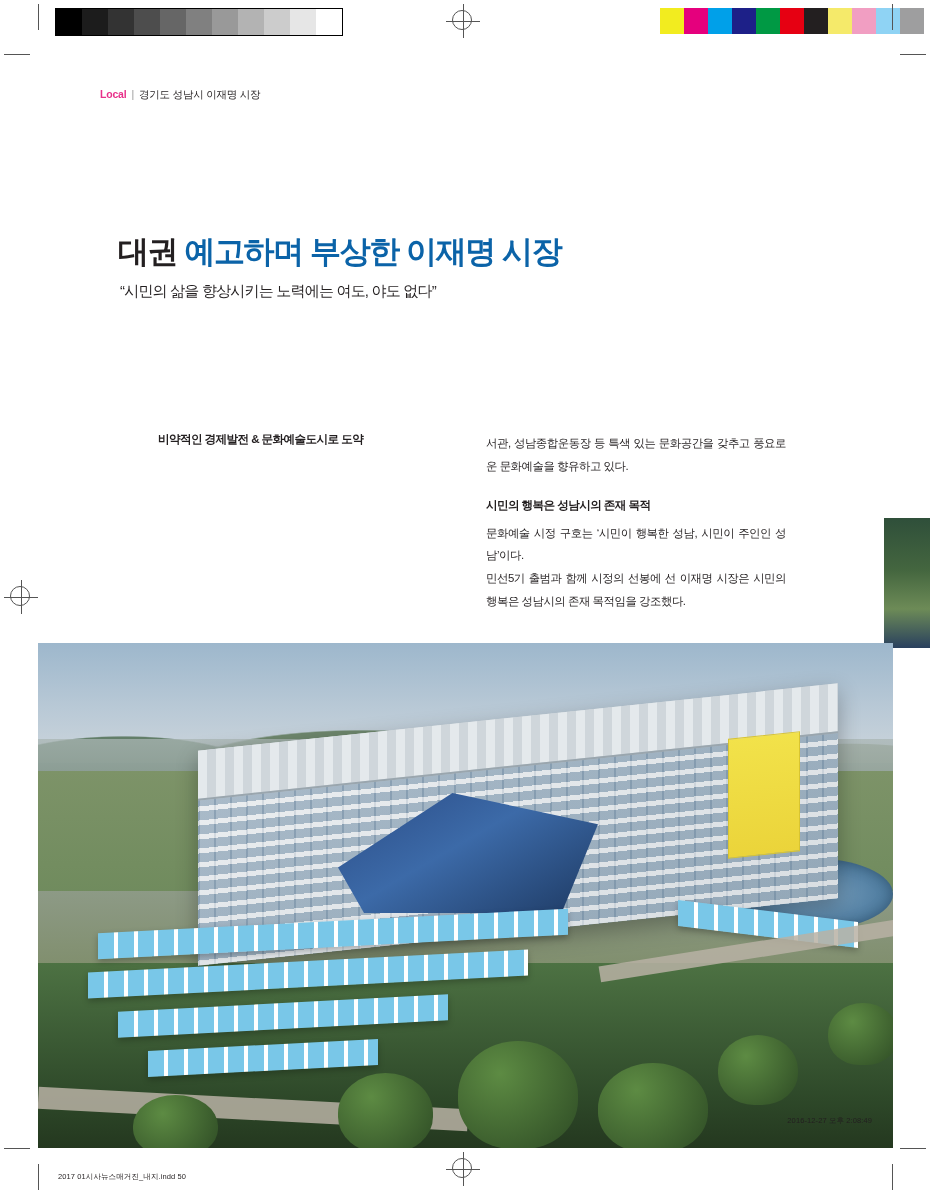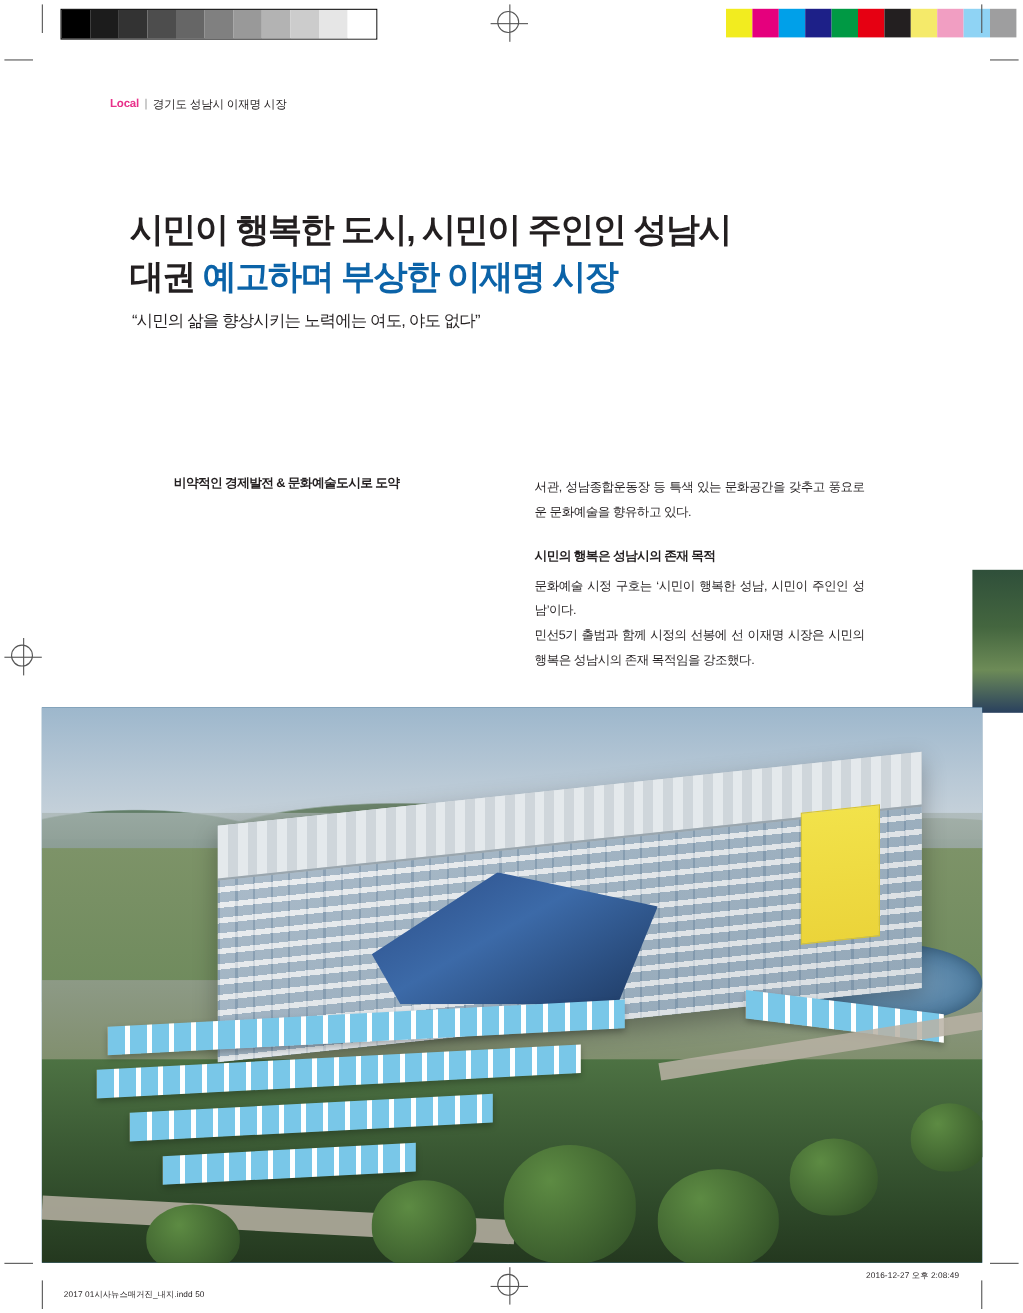--- a/index.html
+++ b/index.html
@@ -287,21 +287,20 @@
     color: #231f20;
     letter-spacing: 0.1px;
   }
   .footer-right {
     position: absolute;
     right: 58px;
     top: 1116px;
     font-size: 7.5px;
     color: #231f20;
     letter-spacing: 0.1px;
-    margin-top: 39px;
   }
   .footer-rule {
     position: absolute;
     left: 38px; right: 38px;
     top: 1166px;
     height: 1px;
     background: #000;
     opacity: .0;
   }
 </style>
@@ -360,21 +359,21 @@
   <div class="trim trim-h" style="left:900px; top:1148px;"></div>
 
   <div class="runhead">
     <span class="cat">Local</span>
     <span class="sep">|</span>
     <span>경기도 성남시 이재명 시장</span>
   </div>
 
   <div class="headline">
     <h1>
-      <span>시민이 행복한 도시, 시민이 주인인 성남시</span><br>
+      <br>
       <span>대권 </span><span class="accent">예고하며 부상한 이재명 시장</span>
     </h1>
     <div class="subhead">“시민의 삶을 향상시키는 노력에는 여도, 야도 없다”</div>
   </div>
 
 
   <div class="cols">
     <div class="col">
       <div class="sec-title">비약적인 경제발전 &amp; 문화예술도시로 도약</div>
     </div>

